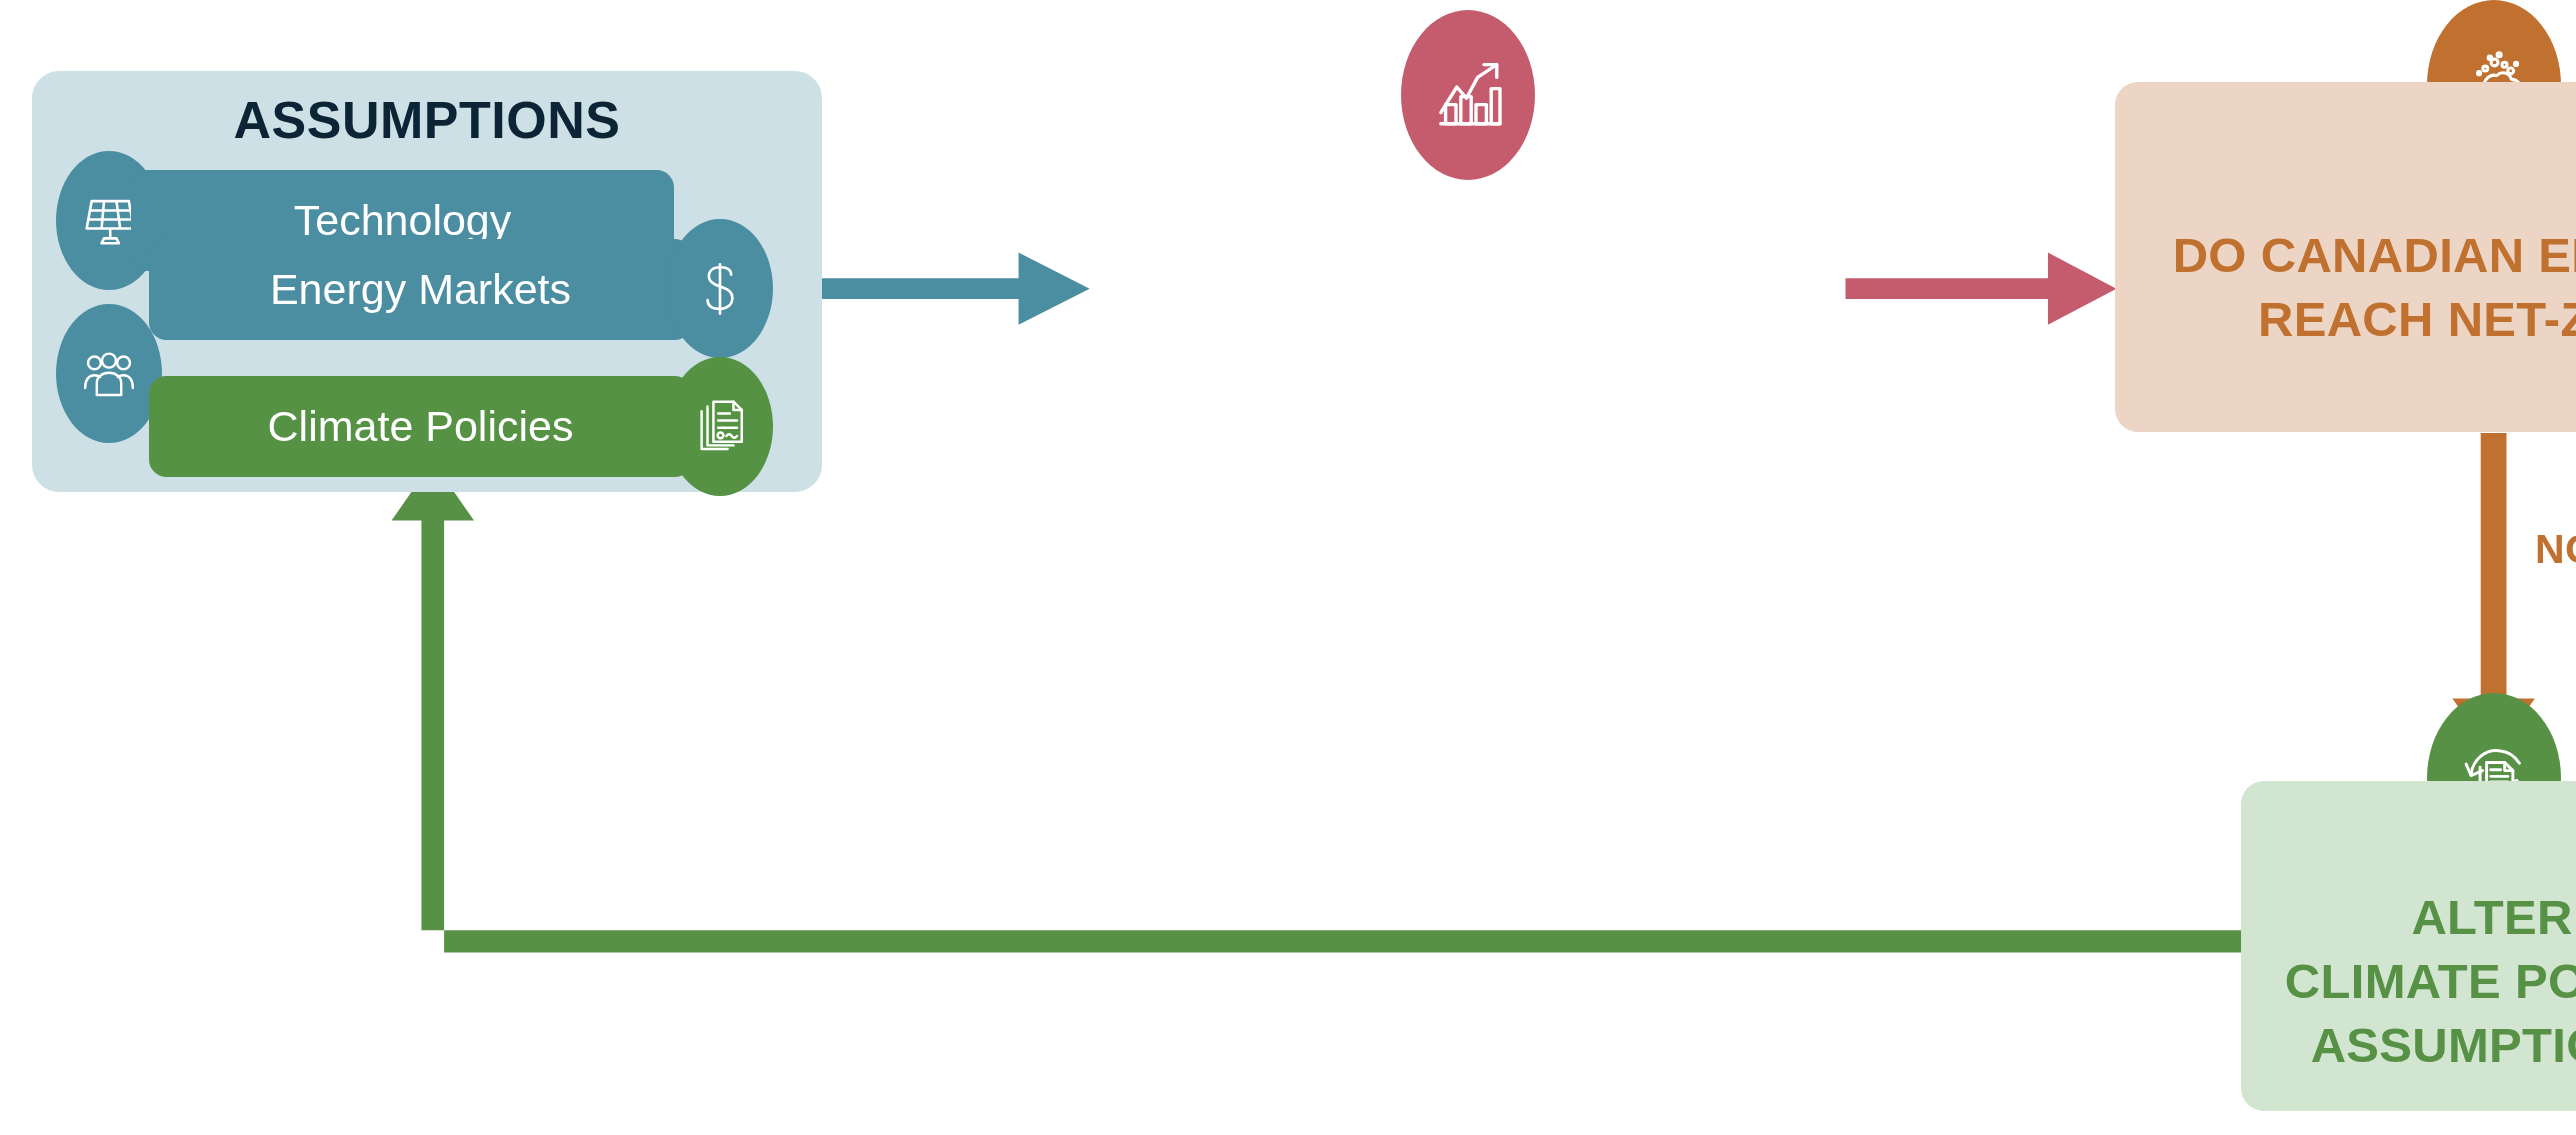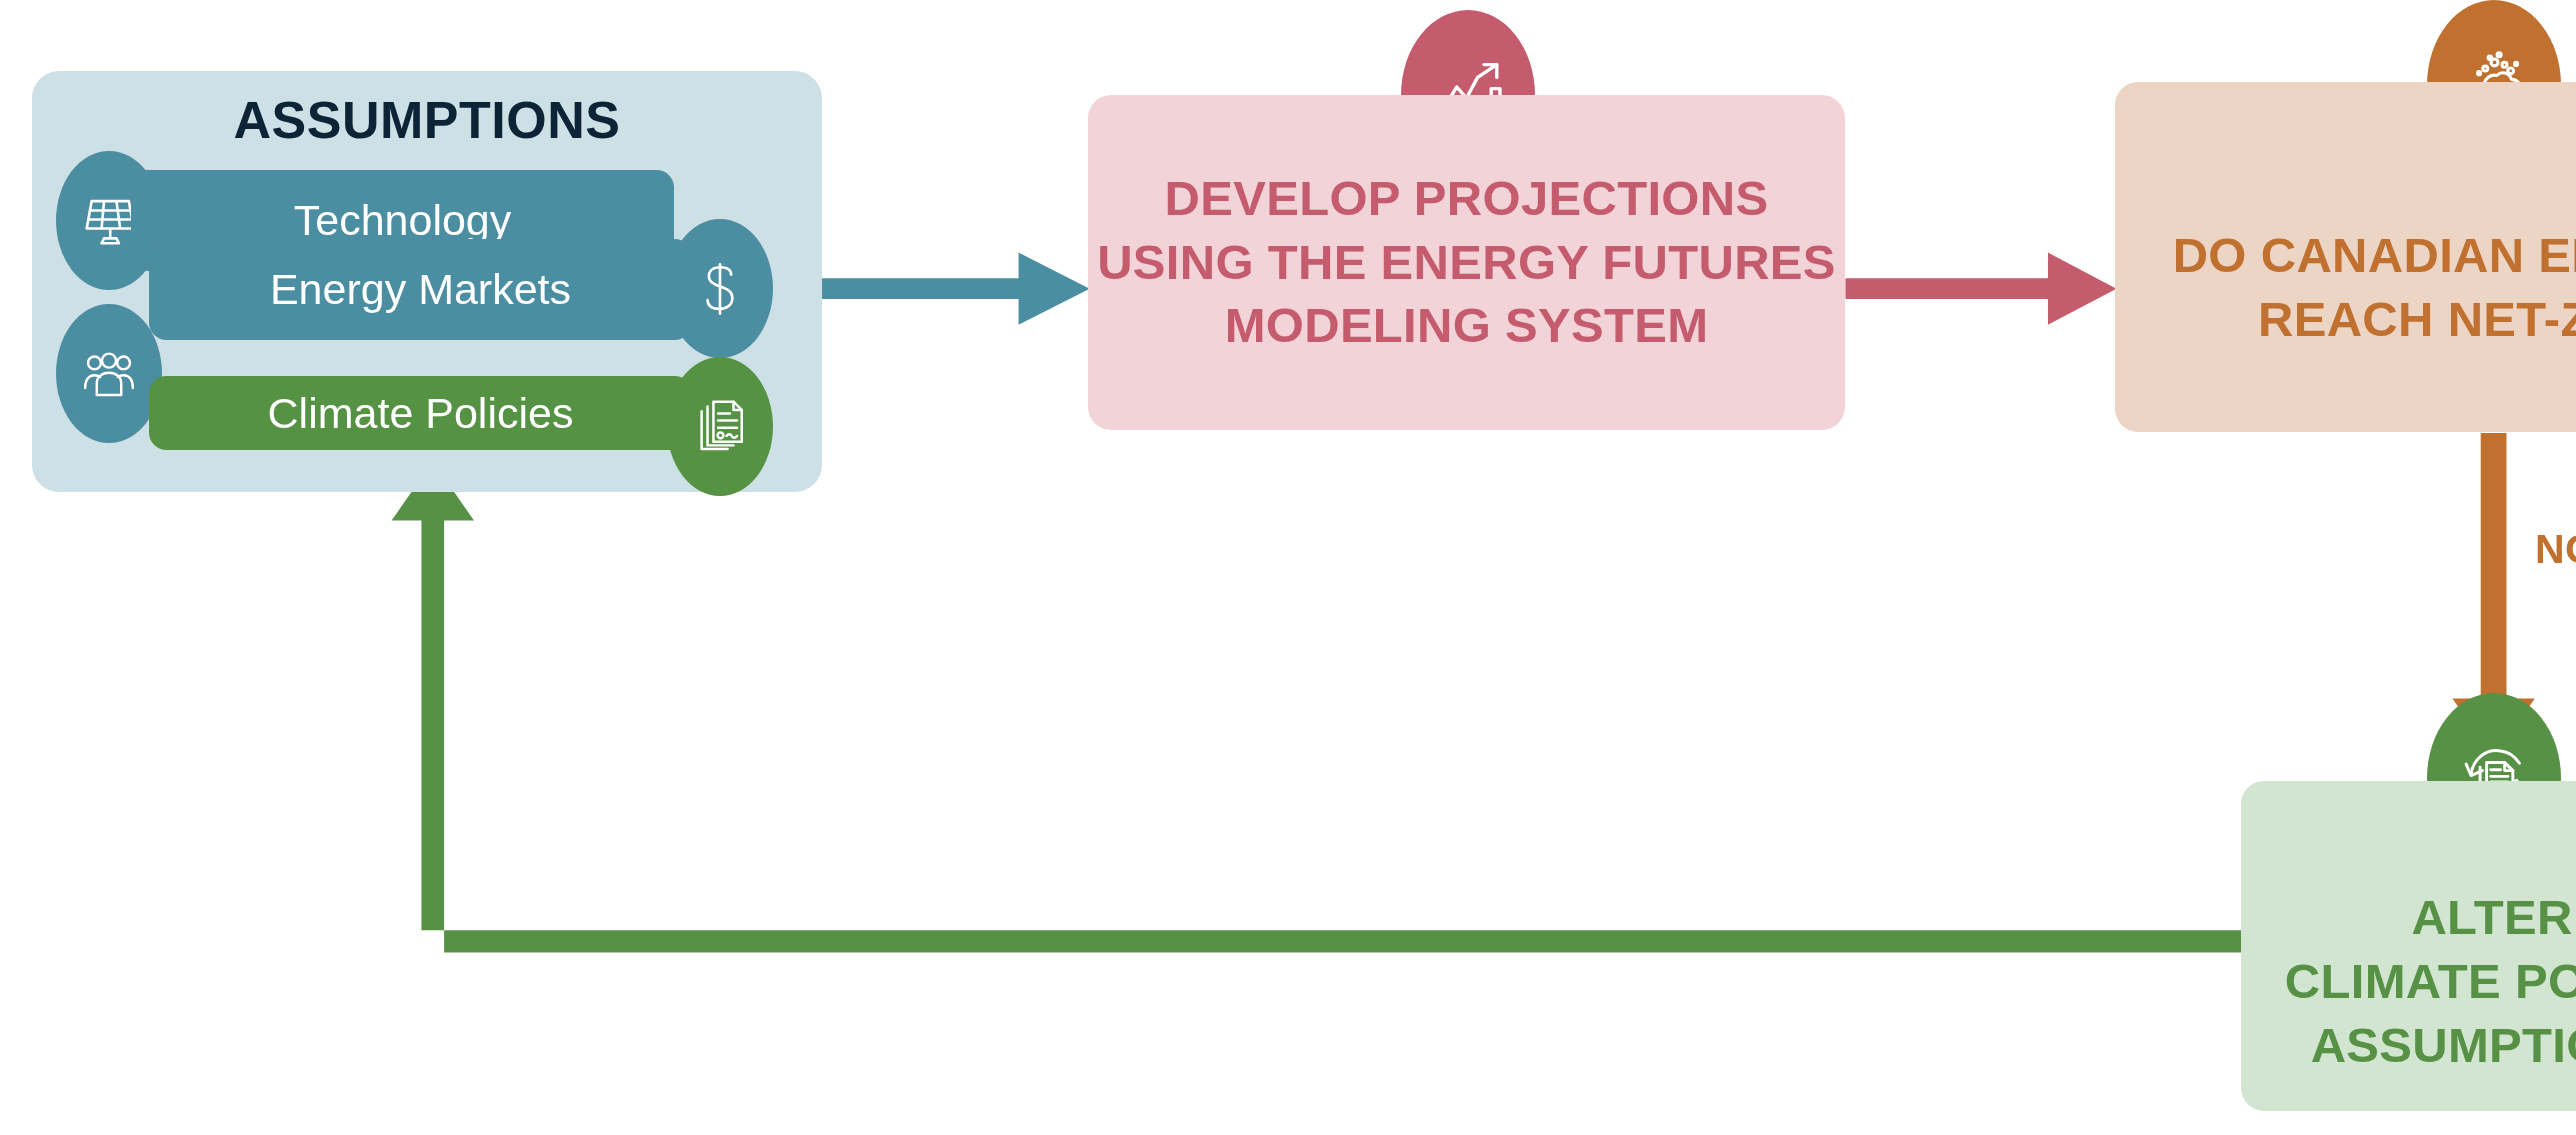--- a/index.html
+++ b/index.html
@@ -119,21 +119,21 @@
       <circle cx="30" cy="31" r="11"></circle>
       <circle cx="55" cy="27" r="12"></circle>
       <circle cx="80" cy="31" r="11"></circle>
       <path d="M14 74 C14 60 20 52 30 52 C34 52 37 53 40 55"></path>
       <path d="M96 74 C96 60 90 52 80 52 C76 52 73 53 70 55"></path>
       <path d="M34 86 L34 66 C34 55 43 48 55 48 C67 48 76 55 76 66 L76 86 Z"></path>
     </svg>
   </div>
 
 
-  <div class="pill green" style="left:149px;top:376px;width:543px;height:74px;">
+  <div class="pill green" style="left:149px;top:376px;width:543px;height:101px;">
     <span>Climate Policies</span>
   </div>
 
   <div class="badge green" style="left:667px;top:357px;width:106px;height:139px;">
     <svg width="59" height="59" viewBox="0 0 100 100" fill="none" stroke="#ffffff" stroke-width="4.2" stroke-linecap="round" stroke-linejoin="round">
       <path d="M18 24 L18 88 L62 88"></path>
       <path d="M28 16 L28 82 L72 82"></path>
       <path d="M38 8 L72 8 L86 22 L86 76 L38 76 Z"></path>
       <path d="M72 8 L72 22 L86 22"></path>
       <path d="M46 28 L66 28 M46 40 L78 40 M46 52 L78 52"></path>
@@ -145,27 +145,20 @@
   <div class="medallion" id="med-develop" style="left:1401px;top:10.3px;width:134px;height:170px;">
     <svg width="80" height="80" viewBox="0 0 100 100" fill="none" stroke="#ffffff" stroke-width="4.2" stroke-linecap="round" stroke-linejoin="round">
       <path d="M16 86 L90 86"></path>
       <rect x="22" y="62" width="13" height="24"></rect>
       <rect x="41" y="52" width="13" height="34"></rect>
       <rect x="60" y="62" width="13" height="24"></rect>
       <rect x="79" y="42" width="11" height="44"></rect>
       <path d="M16 72 L36 40 L48 54 L62 28 L86 12"></path>
       <path d="M70 12 L86 12 L86 28"></path>
     </svg>
-  </div>
-  <div class="box" id="develop-box">
-    <div class="txt">
-      <div>DEVELOP PROJECTIONS</div>
-      <div>USING THE ENERGY FUTURES</div>
-      <div>MODELING SYSTEM</div>
-    </div>
   </div>
 
   <div class="medallion" id="med-decision" style="left:2427px;top:0px;width:134px;height:170px;">
     <svg width="77" height="77" viewBox="0 0 100 100" fill="none" stroke="#ffffff" stroke-width="4" stroke-linecap="round" stroke-linejoin="round">
       <path d="M20 88 L20 66 C20 55 27 48 36 49 C38 40 45 35 53 37 C59 31 69 33 72 42
                C80 42 85 49 85 58 L85 88 Z"></path>
       <circle cx="50" cy="20" r="4.5"></circle>
         <circle cx="63" cy="23" r="3.2"></circle>
       <circle cx="38" cy="28" r="3.2"></circle>
         <circle cx="71" cy="31" r="3.8"></circle>

